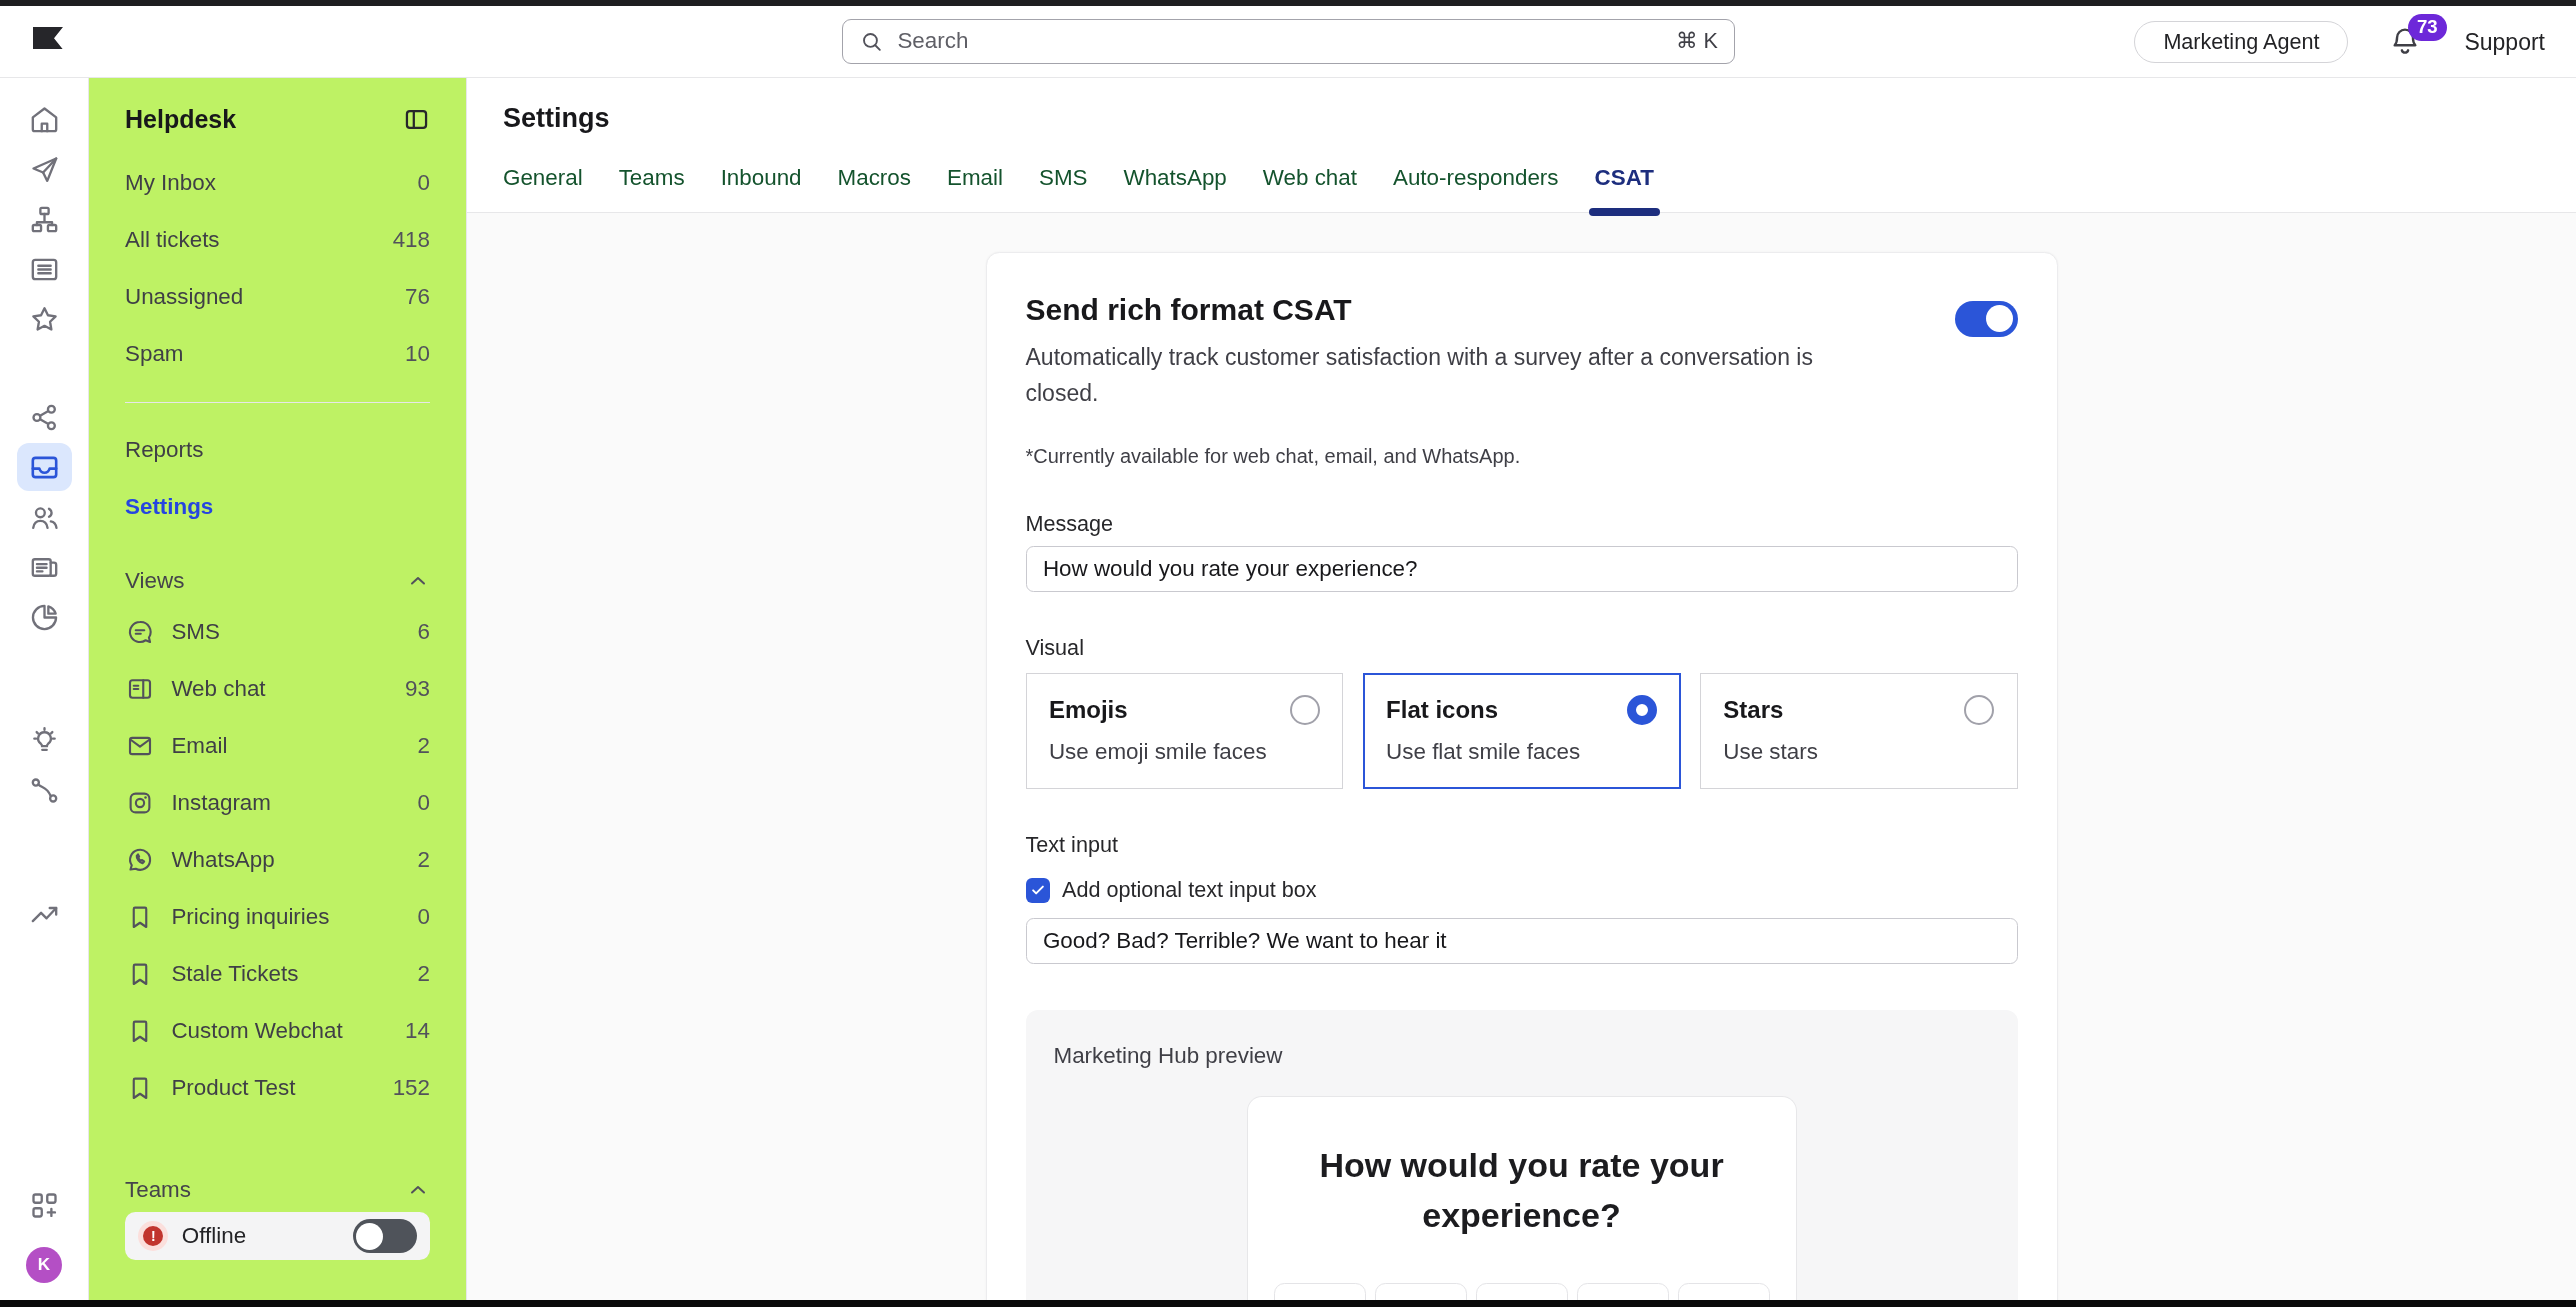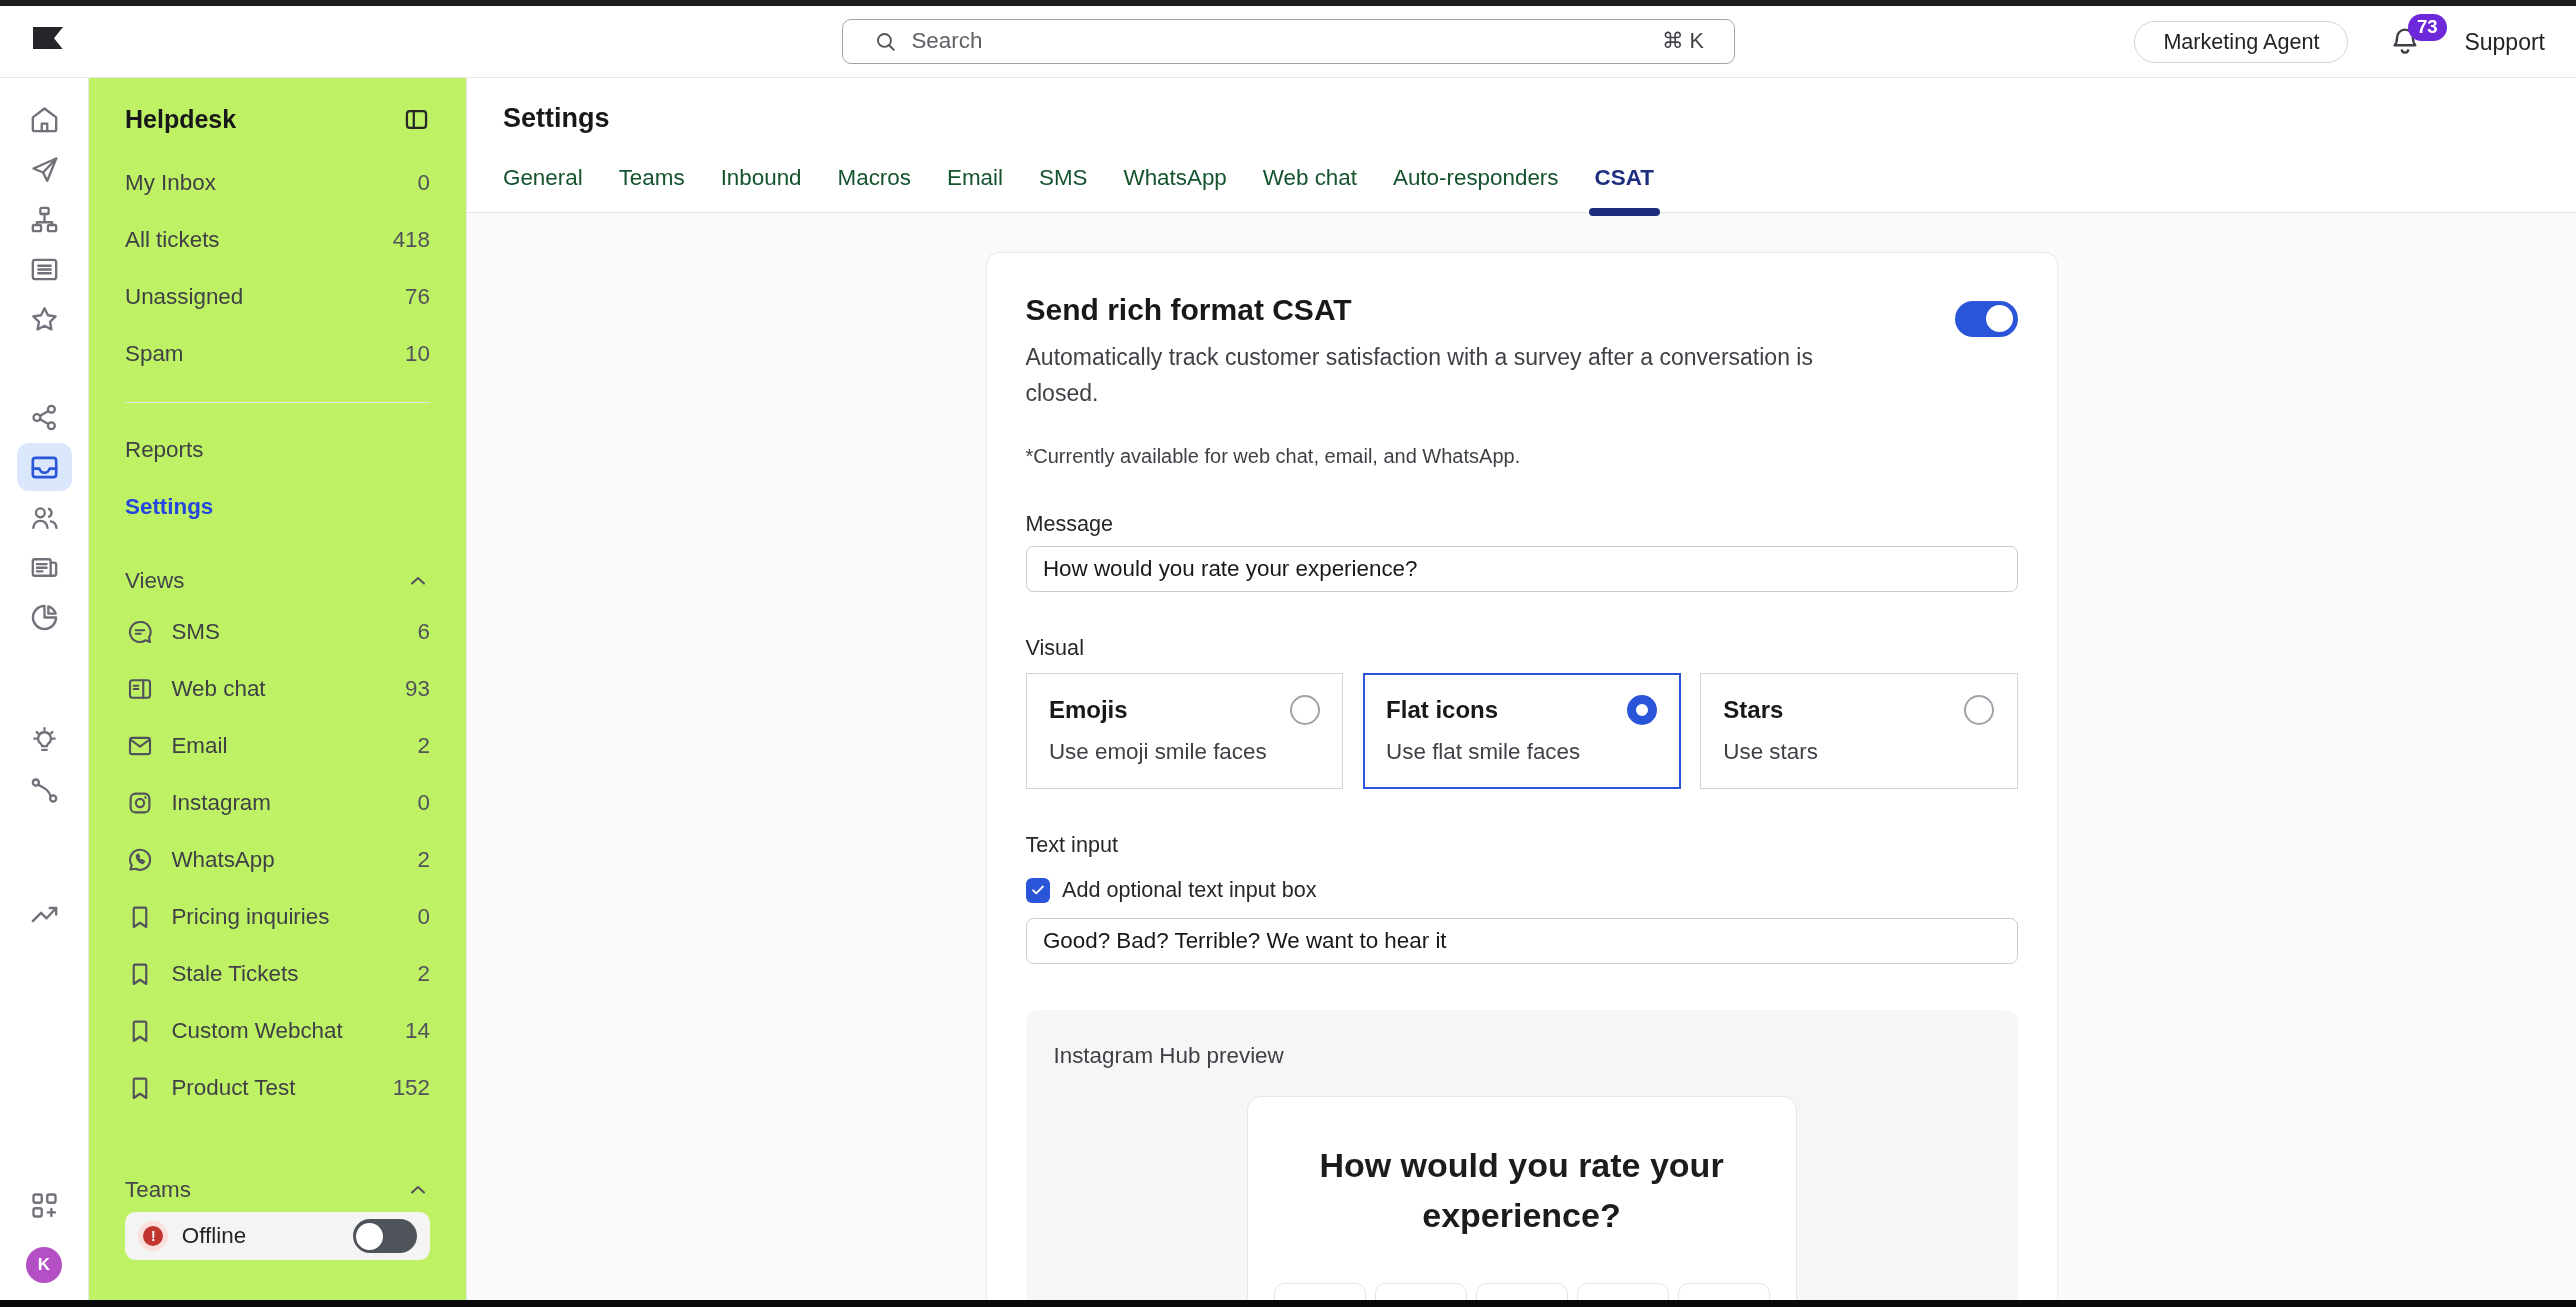--- a/index.html
+++ b/index.html
@@ -11,21 +11,21 @@
   .top-strip { height:6px; background:#1e1e20; }
   .bottom-strip { position:absolute; left:0; bottom:0; width:2576px; height:6.7px; background:#0a0a0a; z-index:60; }
 
   
   .topbar { position:relative; height:72px; background:#fff; border-bottom:0.7px solid #e7e7e9;
     display:flex; align-items:center; }
   .logo { position:absolute; left:33px; top:21px; width:30px; height:22.4px; background:#26262a;
     clip-path:polygon(0 0,100% 0,70% 50%,100% 100%,0 100%); }
   .search { position:absolute; left:842px; top:12.7px; width:893px; height:45px;
     border:1.5px solid #a3a3ab; border-radius:9px; display:flex; align-items:center;
-    padding:0 30px; gap:13.4px; background:#fff; }
+    padding:0 16px; gap:13.4px; background:#fff; }
   .search .ph { font-size:22.4px; color:#5f5f66; }
   .search .kbd { margin-left:auto; font-size:21.6px; color:#3f3f46; }
   .tb-right { position:absolute; right:31px; top:0; height:72px; display:flex; align-items:center; gap:40px; }
   .pill { height:42px; border:1.5px solid #d4d4d8; border-radius:745px; padding:0 28px;
     display:flex; align-items:center; font-size:21.6px; color:#232326; background:#fff; }
   .bell-wrap { position:relative; width:36px; height:36px; }
   .badge { position:absolute; top:-10.4px; left:19.4px; min-width:39px; height:27px; padding:0 7.5px;
     background:#6d28d9; color:#fff; font-size:18.6px; font-weight:bold; border-radius:745px;
     display:flex; align-items:center; justify-content:center; }
   .support { font-size:23px; font-weight:500; color:#232326; }
@@ -459,21 +459,21 @@
           <span class="checkbox">
             <svg width="18" height="18" viewBox="0 0 24 24" fill="none" stroke="#fff" stroke-width="2.6" stroke-linecap="round" stroke-linejoin="round">
                 <path d="m5.5 12.5 4 4L18.5 7.5"></path>
               </svg>
           </span>
           <span class="check-label">Add optional text input box</span>
         </div>
         <input class="text-field" readonly="" value="Good? Bad? Terrible? We want to hear it" style="">
 
         <div class="preview">
-          <div class="preview-label">Instagram Hub preview</div>
+          <div class="preview-label">Marketing Hub preview</div>
           <div class="preview-card">
             <div class="question">How would you rate your experience?</div>
             <div class="faces">
 
               <div class="face-tile">
                 
               </div>
               <div class="face-tile">
                 
               </div>

